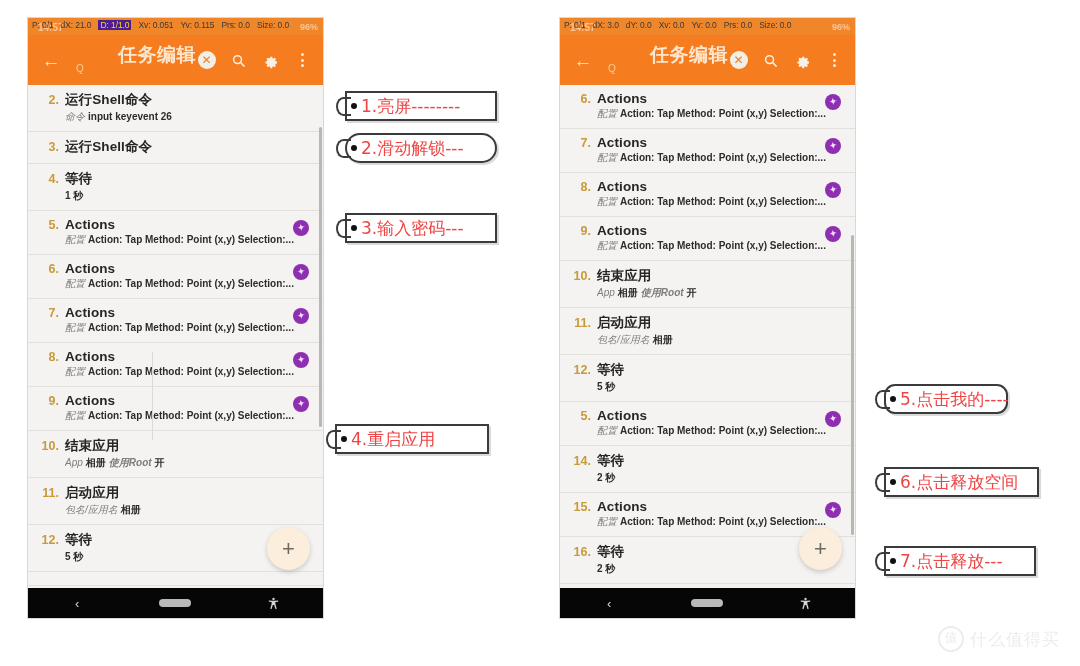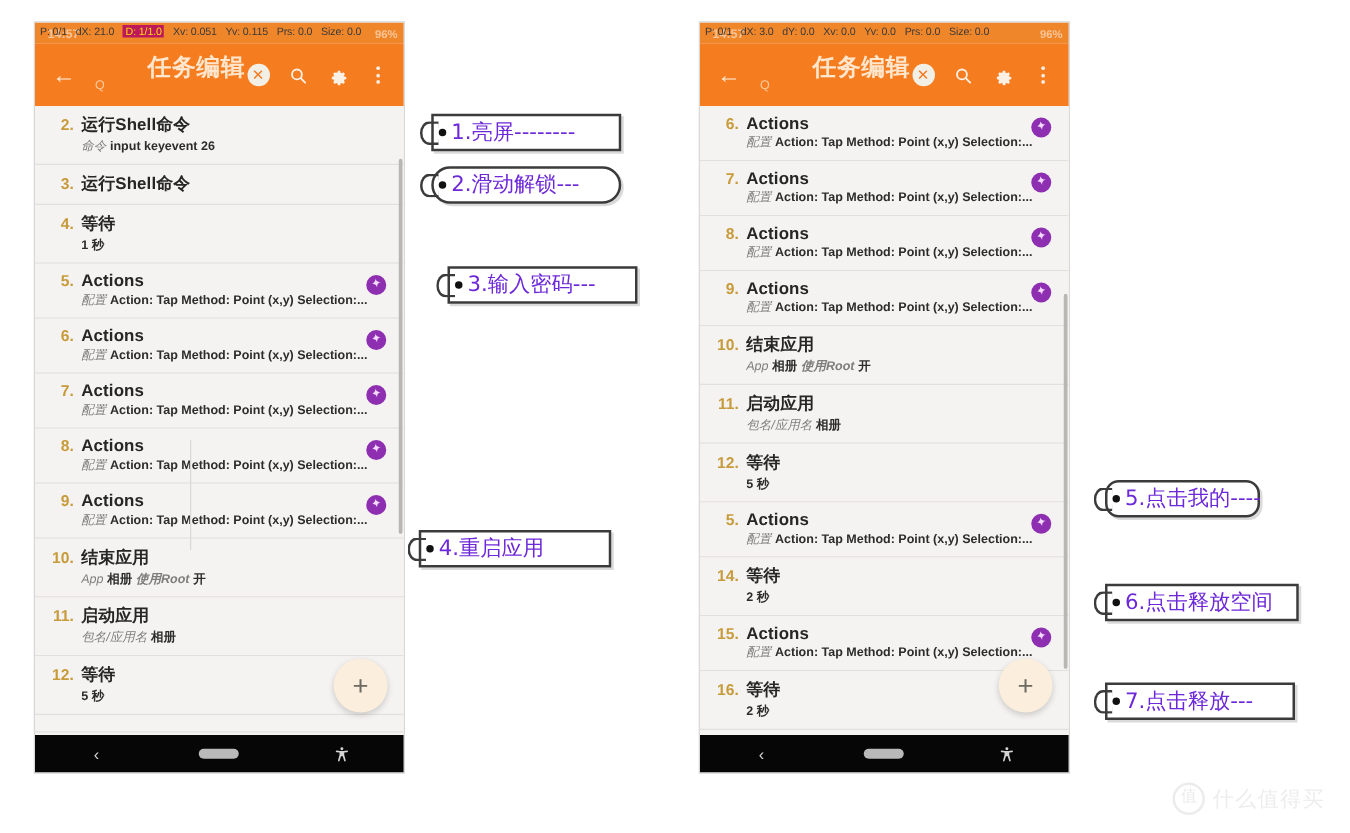--- a/index.html
+++ b/index.html
@@ -38,21 +38,21 @@
   .statusbar .sysrow .spacer{flex:1;}
   .statusbar .sysrow .batt{margin-right:5px;font-size:9px;font-weight:bold;}
   .ptrrow{
     position:absolute;left:0;top:0;width:100%;height:13px;
     display:flex;align-items:center;
     font-size:8.5px;font-weight:normal;color:#3a3a3a;
     letter-spacing:-.1px;
   }
   .ptrrow span{white-space:nowrap;}
   .pt{margin-left:3px;}
-  .pt.hl{background:#be185d;color:#ffdf00;padding:0 2px;}
+  .pt.hl{background:#4c1d95;color:#ffdf00;padding:0 2px;}
 
   
   .appbar{
     height:50px;background:#f57c1f;
     display:flex;align-items:center;
     padding:0 8px;
     position:relative;
   }
   .appbar .back{
     width:30px;height:30px;flex:0 0 30px;
@@ -146,21 +146,21 @@
     display:flex;align-items:center;
     box-shadow:2px 2px 0 rgba(150,150,150,.35);
     box-sizing:border-box;
   }
   .callout .dot{
     width:6px;height:6px;border-radius:50%;background:#111;
     margin-left:4px;flex:0 0 6px;
   }
   .callout .ctext{
     margin-left:4px;margin-right:6px;
-    font-size:17px;color:#6d28d9;
+    font-size:17px;color:#ef4444;
     font-family:"DejaVu Sans","Liberation Sans",sans-serif;
     white-space:nowrap;line-height:1;
   }
   .hook{
     position:absolute;left:-11px;top:4px;
     width:13px;height:15px;
     border:2px solid #3b3b3b;
     border-right:none;
     border-radius:60% 0 0 60%;
     background:transparent;
@@ -513,21 +513,21 @@
 <div class="callout" style="left: 345px; top: 91px; width: 152px;">
     <div class="hook"></div>
     <div class="dot"></div>
     <div class="ctext">1.亮屏--------</div>
   </div>
 <div class="callout" style="left: 345px; top: 133px; width: 152px; border-radius: 15px;">
     <div class="hook"></div>
     <div class="dot"></div>
     <div class="ctext">2.滑动解锁---</div>
   </div>
-<div class="callout" style="left: 358px; top: 213px; width: 152px;">
+<div class="callout" style="left: 345px; top: 213px; width: 152px;">
     <div class="hook"></div>
     <div class="dot"></div>
     <div class="ctext">3.输入密码---</div>
   </div>
 <div class="callout" style="left: 335px; top: 424px; width: 154px;">
     <div class="hook"></div>
     <div class="dot"></div>
     <div class="ctext">4.重启应用</div>
   </div>
 <div class="callout" style="left: 884px; top: 384px; width: 124px; border-radius: 11px;">

